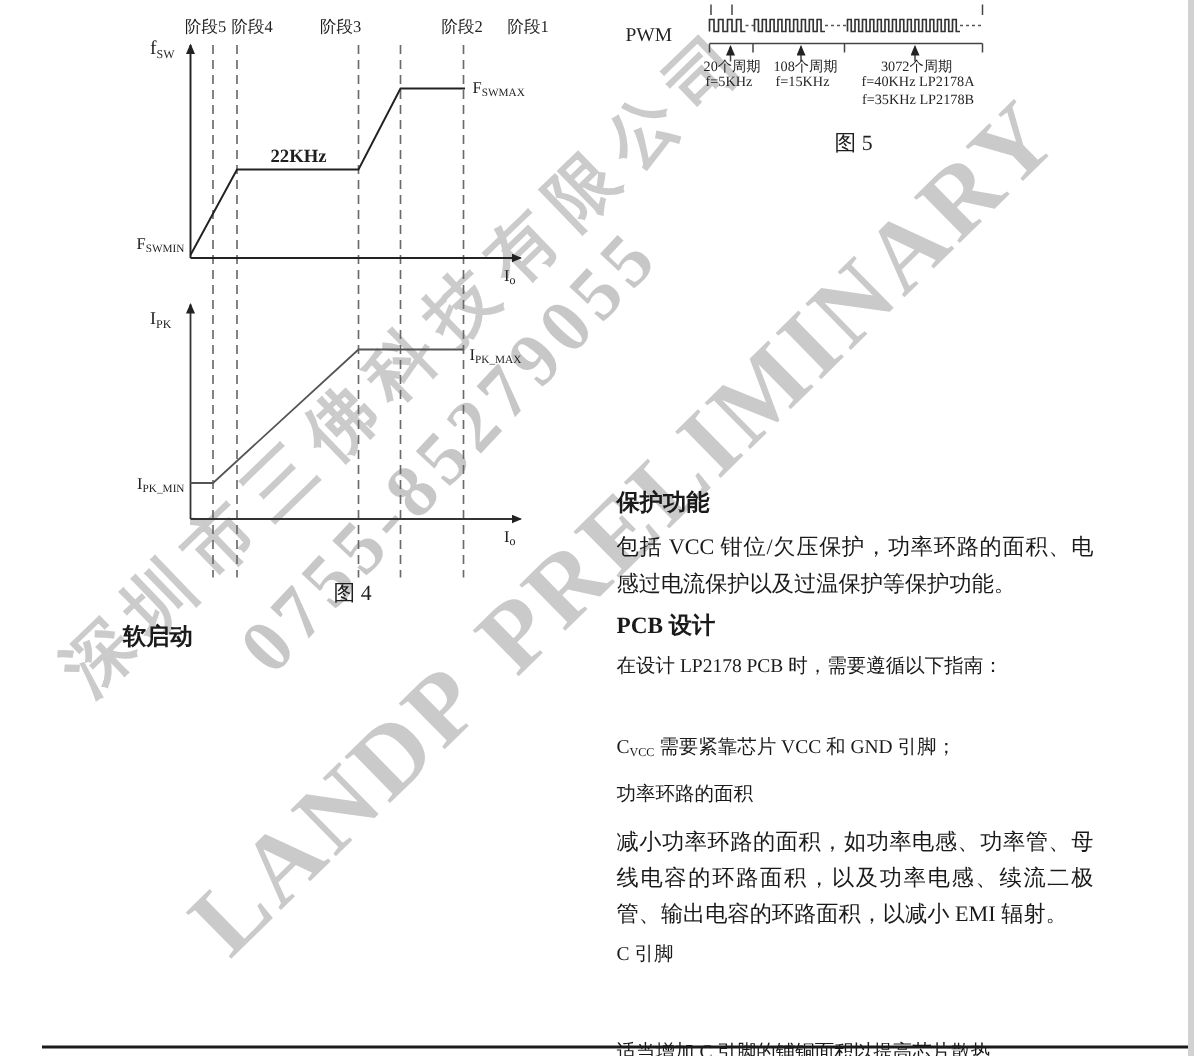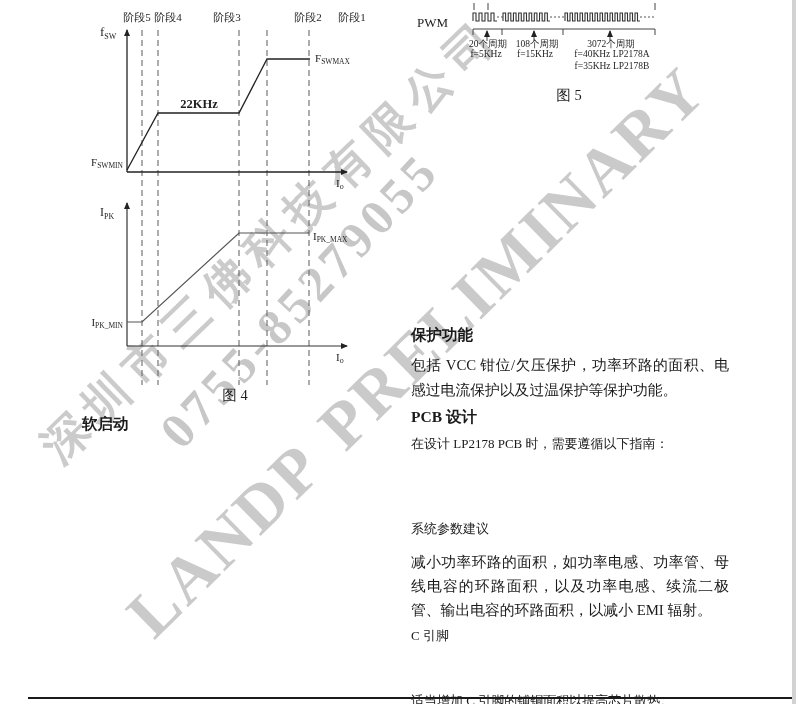--- a/index.html
+++ b/index.html
@@ -113,20 +113,21 @@
   </svg>
 
   <div class="tb h" style="left:82px;top:414px;font-family:Liberation Mono, monospace;">软启动</div>
 
 
   <div class="tb h" style="left:411px;top:325px;">保护功能</div>
   <div class="tb body-text" style="left:411px;top:353px;width:318px;line-height:25px;">包括 VCC 钳位/欠压保护，功率环路的面积、电感过电流保护以及过温保护等保护功能。</div>
 
   <div class="tb h" style="left:411px;top:407px;">PCB 设计</div>
   <div class="tb pcb-line" style="left:411px;top:435px;">在设计 LP2178 PCB 时，需要遵循以下指南：</div>
-  <div class="tb pcb-line" style="left:411px;top:520px;">系统参数建议</div>
+  <div class="tb pcb-line" style="left:411px;top:489px;">C<sub>VCC</sub> 需要紧靠芯片 VCC 和 GND 引脚；</div>
+  <div class="tb pcb-line" style="left:411px;top:520px;">功率环路的面积</div>
   <div class="tb body-text" style="left:411px;top:550px;width:318px;line-height:24px;">减小功率环路的面积，如功率电感、功率管、母线电容的环路面积，以及功率电感、续流二极管、输出电容的环路面积，以减小 EMI 辐射。</div>
   <div class="tb pcb-line" style="left:411px;top:627px;">C 引脚</div>
   <div class="tb pcb-line" style="left:411px;top:692px;">适当增加 C 引脚的铺铜面积以提高芯片散热。</div>
 
   <div class="edge-right"></div>
   <div class="edge-bottom"></div>
 </div>
 
 </body></html>

